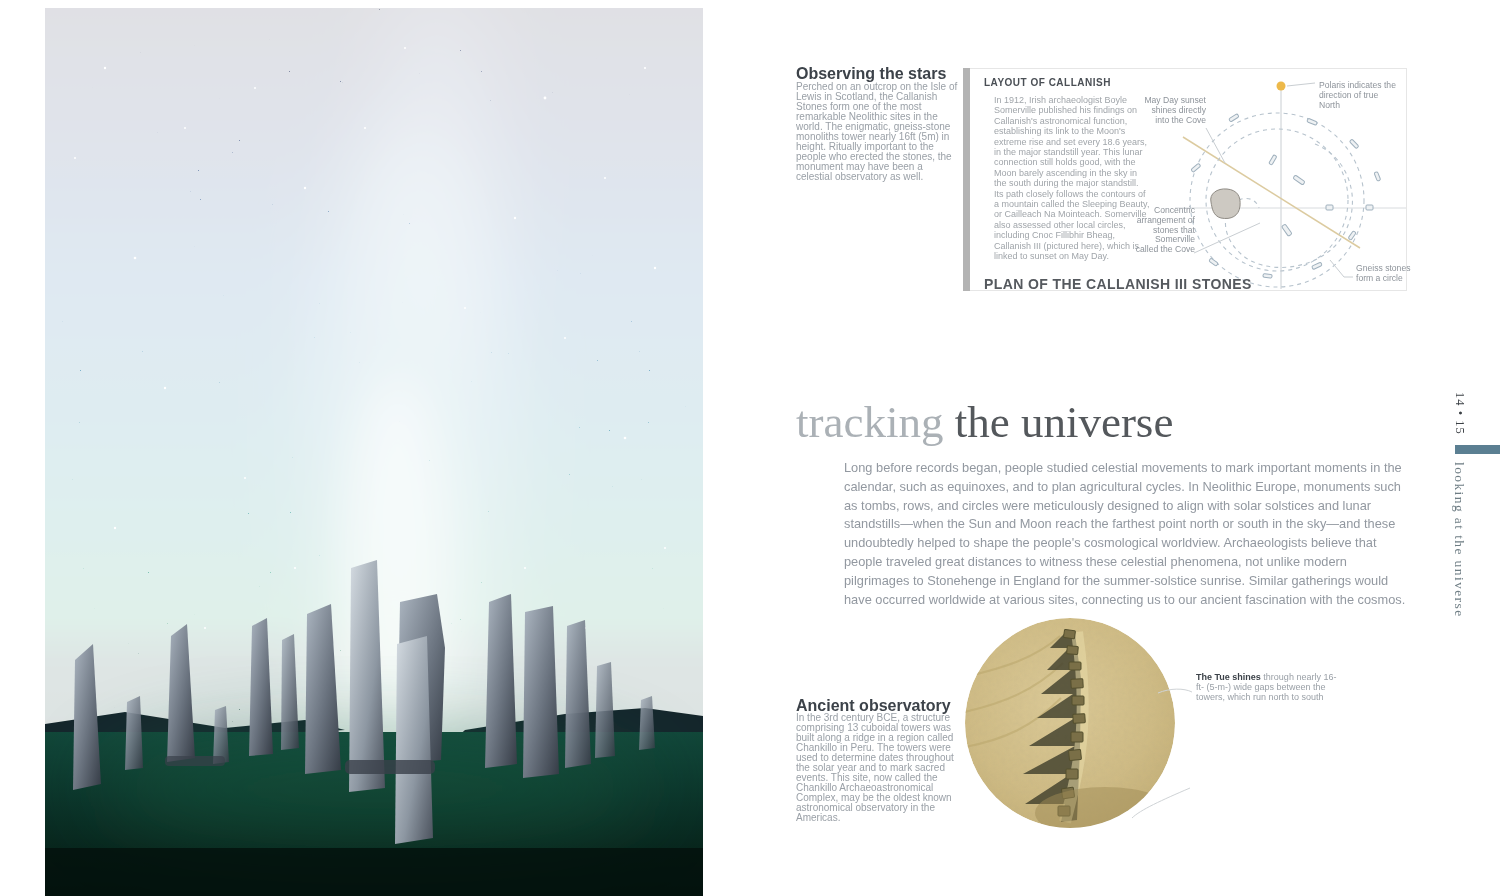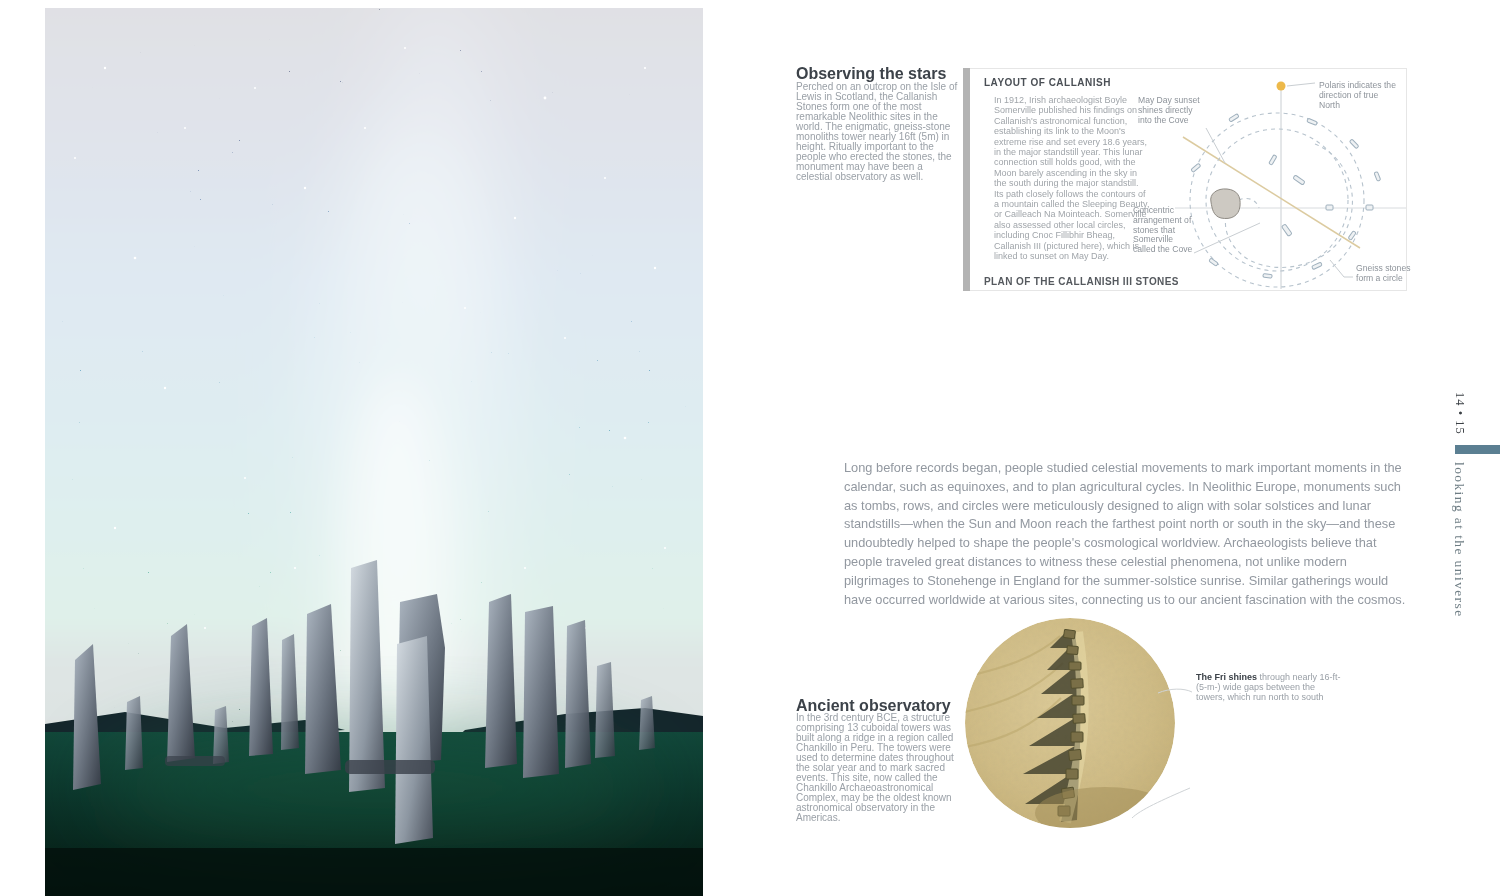--- a/index.html
+++ b/index.html
@@ -10,24 +10,24 @@
   
   .note{position:absolute;font-size:10px;line-height:10px;color:#9aa0a7;}
   .note-h{position:absolute;font-size:16px;line-height:12px;font-weight:bold;color:#3c4249;}
   
   .cbox{position:absolute;left:963px;top:68px;width:444px;height:223px;background:#fff;
         border:1px solid #e6e6e6;box-sizing:border-box;}
   .cbox-bar{position:absolute;left:963px;top:68px;width:7px;height:223px;background:#b3b3b3;}
   .cbox-title{position:absolute;left:984px;top:77px;font-size:10px;font-weight:bold;
         letter-spacing:.5px;color:#4a4f55;}
   .cbox-body{position:absolute;left:984px;top:95px;width:156px;font-size:9px;line-height:10.4px;color:#a0a5aa;margin-left:10px;}
-  .cbox-caption{position:absolute;left:984px;top:276px;font-size:10px;font-weight:bold;
+  .cbox-caption{position:absolute;left:984px;top:276px;font-size:14px;font-weight:bold;
         letter-spacing:.4px;color:#55595e;}
   .dlabel{position:absolute;font-size:8.6px;line-height:9.8px;color:#8d939a;}
-  .ra{text-align:left;}
+  .ra{text-align:right;}
   
   .title{position:absolute;left:796px;top:398px;font-family:"Liberation Serif",serif;
         font-size:45px;line-height:48px;font-weight:normal;}
   .title .lt{color:#abb1b6;}
   .title .dk{color:#54585c;}
   .lead{position:absolute;left:844px;top:459px;width:562px;font-size:12.8px;
         line-height:18.8px;color:#9298a0;}
   
   .vtext{position:absolute;writing-mode:vertical-rl;font-family:"Liberation Serif",serif;}
   #pagenums{left:1452px;top:392px;font-size:12.5px;color:#3a3f44;letter-spacing:1px;}
@@ -201,20 +201,21 @@
 
   <div class="cbox-title">LAYOUT OF CALLANISH</div>
   <div class="cbox-body">In 1912, Irish archaeologist Boyle Somerville published his findings on Callanish's astronomical function, establishing its link to the Moon's extreme rise and set every 18.6 years, in the major standstill year. This lunar connection still holds good, with the Moon barely ascending in the sky in the south during the major standstill. Its path closely follows the contours of a mountain called the Sleeping Beauty, or Cailleach Na Mointeach. Somerville also assessed other local circles, including Cnoc Fillibhir Bheag, Callanish III (pictured here), which is linked to sunset on May Day.</div>
   <div class="cbox-caption">PLAN OF THE CALLANISH III STONES</div>
 
   <div class="dlabel ra" style="left:1138px;top:96px;width:68px;">May Day sunset shines directly into the Cove</div>
   <div class="dlabel" style="left:1319px;top:81px;width:80px;">Polaris indicates the direction of true North</div>
   <div class="dlabel ra" style="left:1133px;top:206px;width:62px;">Concentric arrangement of stones that Somerville called the Cove</div>
   <div class="dlabel" style="left:1356px;top:264px;width:56px;">Gneiss stones form a circle</div>
 
+  <div class="title"><span class="lt">tracking</span> <span class="dk">the universe</span></div>
   <div class="lead">Long before records began, people studied celestial movements to mark important moments in the calendar, such as equinoxes, and to plan agricultural cycles. In Neolithic Europe, monuments such as tombs, rows, and circles were meticulously designed to align with solar solstices and lunar standstills—when the Sun and Moon reach the farthest point north or south in the sky—and these undoubtedly helped to shape the people's cosmological worldview. Archaeologists believe that people traveled great distances to witness these celestial phenomena, not unlike modern pilgrimages to Stonehenge in England for the summer-solstice sunrise. Similar gatherings would have occurred worldwide at various sites, connecting us to our ancient fascination with the cosmos.</div>
 
   <div class="vtext" id="pagenums">14 • 15</div>
   <div id="sidebar-bar"></div>
   <div class="vtext" id="section-label">looking at the universe</div>
 
   <div class="note-h" style="left:796px;top:700px;">Ancient observatory</div>
   <div class="note" style="left:796px;top:713px;width:162px;">In the 3rd century BCE, a structure comprising 13 cuboidal towers was built along a ridge in a region called Chankillo in Peru. The towers were used to determine dates throughout the solar year and to mark sacred events. This site, now called the Chankillo Archaeoastronomical Complex, may be the oldest known astronomical observatory in the Americas.</div>
 
   <div id="chankillo">
@@ -265,15 +266,15 @@
     </svg>
   </div>
 
   <svg id="leads" viewBox="0 0 180 200">
     <g fill="none" stroke="#cfd3d6" stroke-width="1">
       <path d="M58,53 C70,48 84,48 92,52"></path>
       <path d="M90,148 C62,160 40,170 32,178"></path>
     </g>
   </svg>
 
-  <div class="ann" style="left:1196px;top:672px;width:146px;"><b>The Fri shines</b><span> through nearly 16-ft- (5-m-) wide gaps between the towers, which run north to south</span></div>
+  <div class="ann" style="left:1196px;top:672px;width:146px;"><b>The Tue shines</b><span> through nearly 16-ft- (5-m-) wide gaps between the towers, which run north to south</span></div>
 
 </div>
 
 </body></html>

